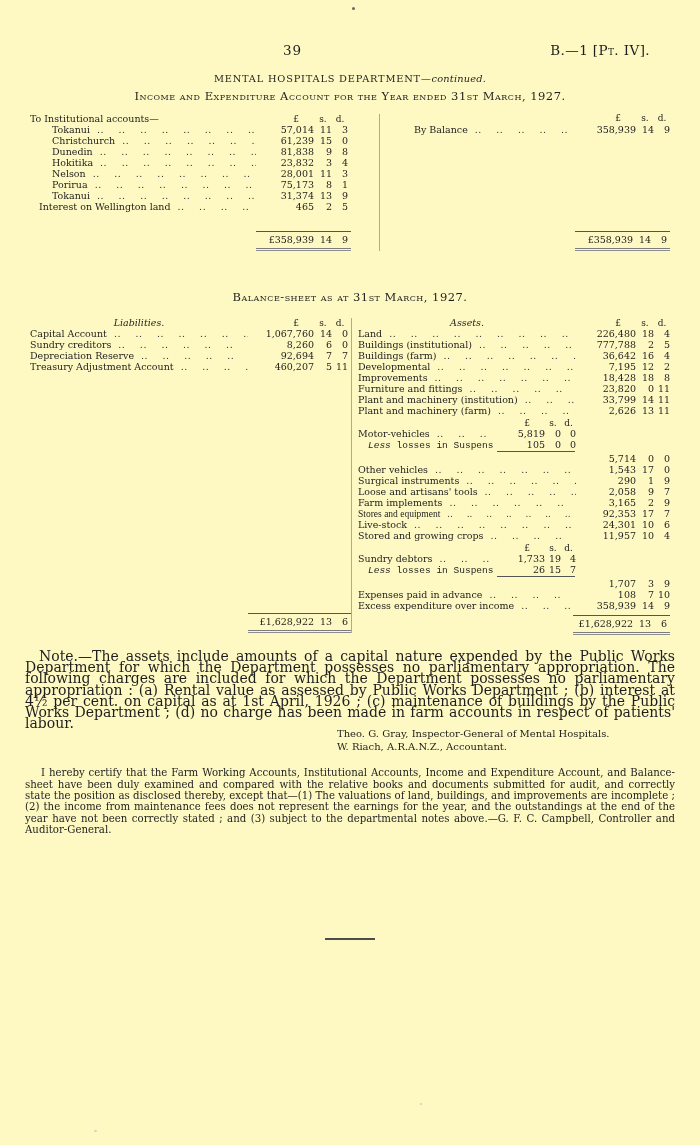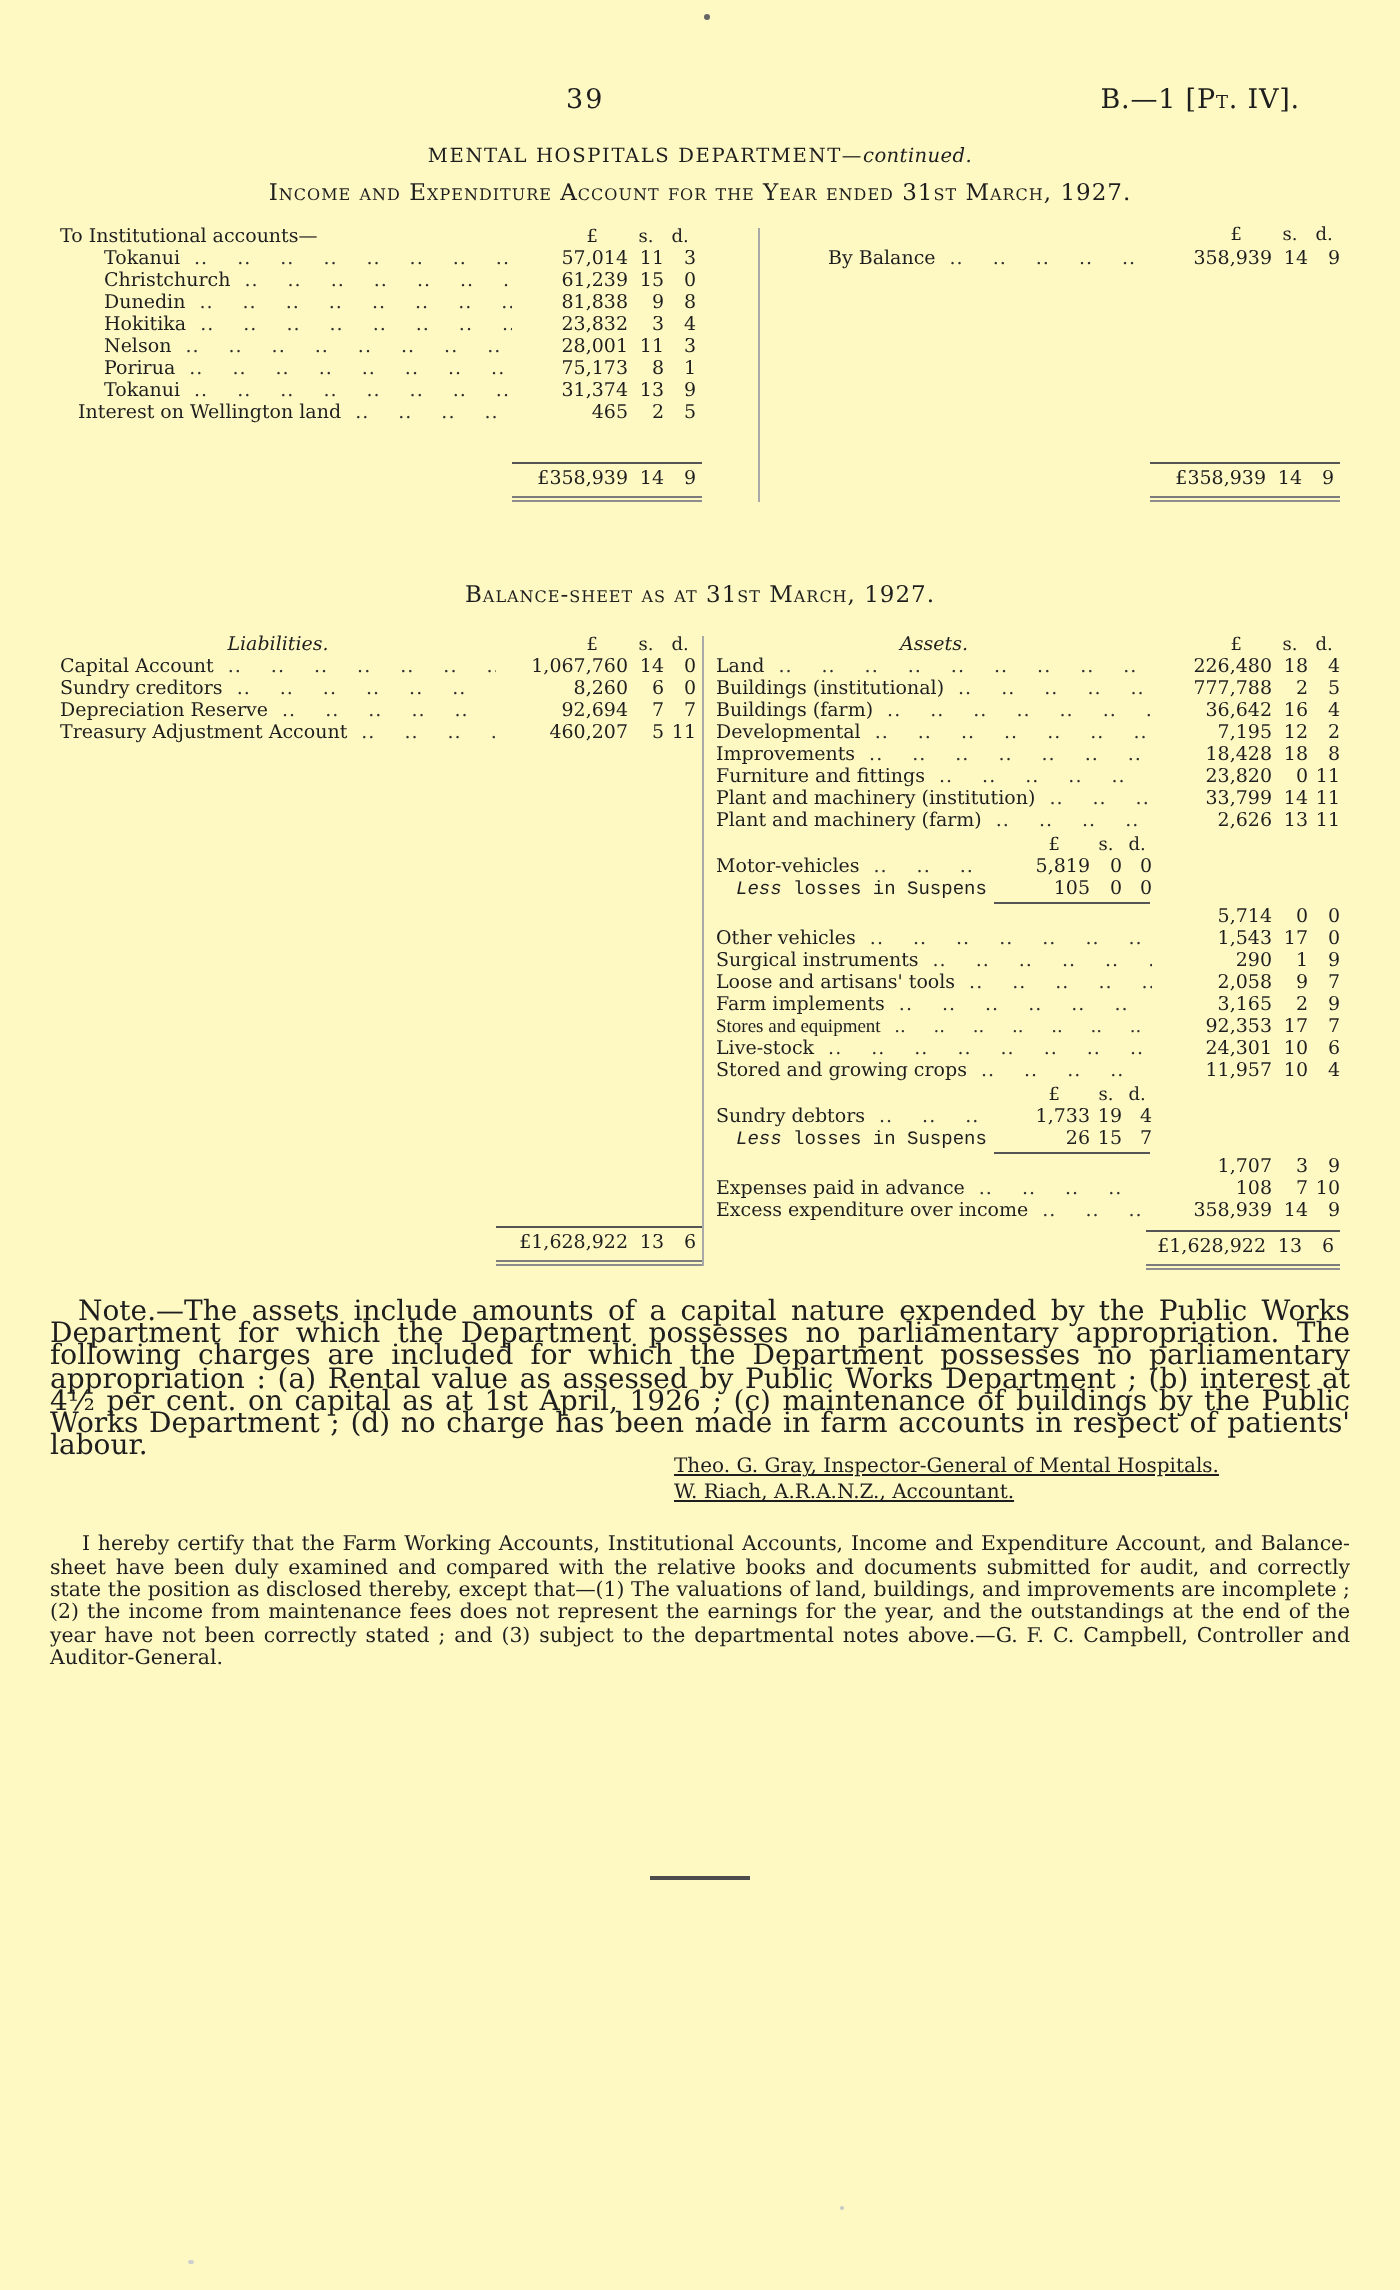--- a/index.html
+++ b/index.html
@@ -56,21 +56,21 @@
   .tb-94  { width:97px; }
   .rule-above { border-top:1px solid #555; margin-bottom:2px; }
   .total-row { display:grid; height:12px; line-height:12px; white-space:nowrap; }
   .tr-92  { grid-template-columns:1fr 18px 16px; padding-right:3px; }
   .tr-100 { grid-template-columns:1fr 18px 16px; padding-right:3px; }
   .tr-94  { grid-template-columns:1fr 18px 16px; padding-right:3px; }
   .dbl-rule { margin-top:2px; height:3px; border-top:1px solid #7c7c7c; border-bottom:1px solid #8d8d8d; }
 
   .para { margin:0 25px; text-align:justify; }
   .note { margin-top:16px; font-size:14px; line-height:11.2px; text-indent:14px; }
-  .signs { margin:-2px 0 5px 337px; font-size:10px; line-height:13px;text-decoration:underline; }
+  .signs { margin:-2px 0 5px 337px; font-size:10px; line-height:13px; }
   .cert { margin-top:14px; font-size:10.2px; line-height:11.3px; text-indent:16px; }
   .end-rule { width:50px; margin:103px auto 0 auto; border-top:2px solid #4c4c4c; }
 </style>
 </head>
 <body>
 
 <div class="page">
   <div class="speck s1"></div>
   <div class="speck s2"></div>
   <div class="speck s3"></div>

